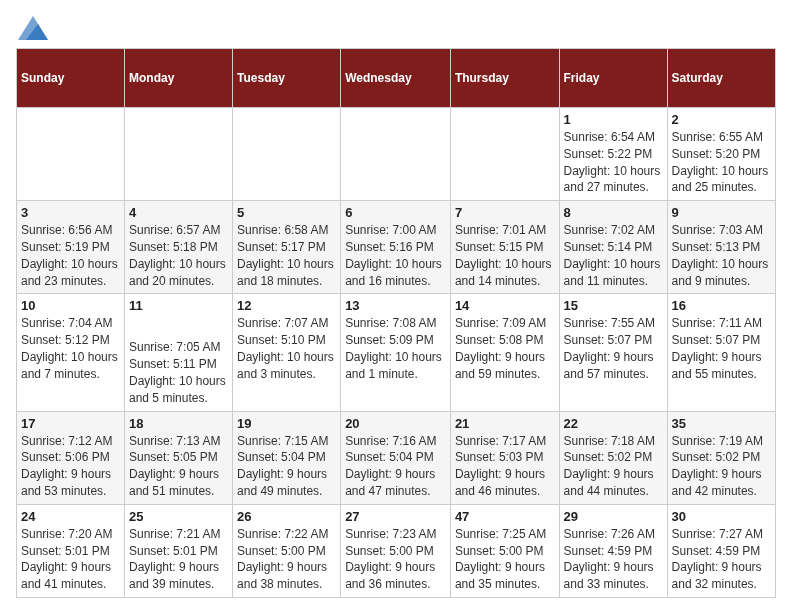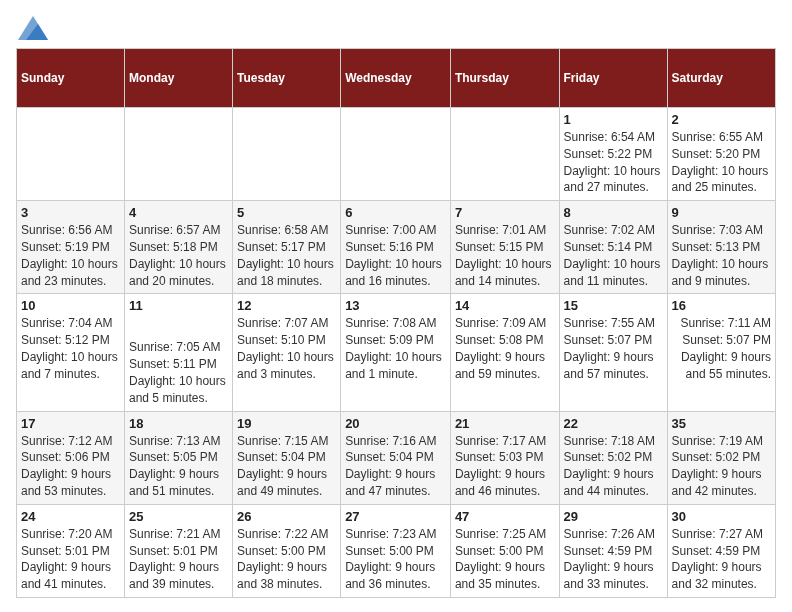--- a/index.html
+++ b/index.html
@@ -217,21 +217,21 @@
 Daylight: 9 hours and 59 minutes.</div>
         </td>
         <td>
           <span class="day-number">15</span>
           <div class="day-info" style="white-space: pre-line;">Sunrise: 7:55 AM
 Sunset: 5:07 PM
 Daylight: 9 hours and 57 minutes.</div>
         </td>
         <td>
           <span class="day-number">16</span>
-          <div class="day-info" style="white-space: pre-line; text-align: right;">Sunrise: 7:11 AM
+          <div class="day-info" style="white-space: pre-line;">Sunrise: 7:11 AM
 Sunset: 5:07 PM
 Daylight: 9 hours and 55 minutes.</div>
         </td>
       </tr>
       <tr>
         <td>
           <span class="day-number">17</span>
           <div class="day-info" style="white-space: pre-line;">Sunrise: 7:12 AM
 Sunset: 5:06 PM
 Daylight: 9 hours and 53 minutes.</div>

